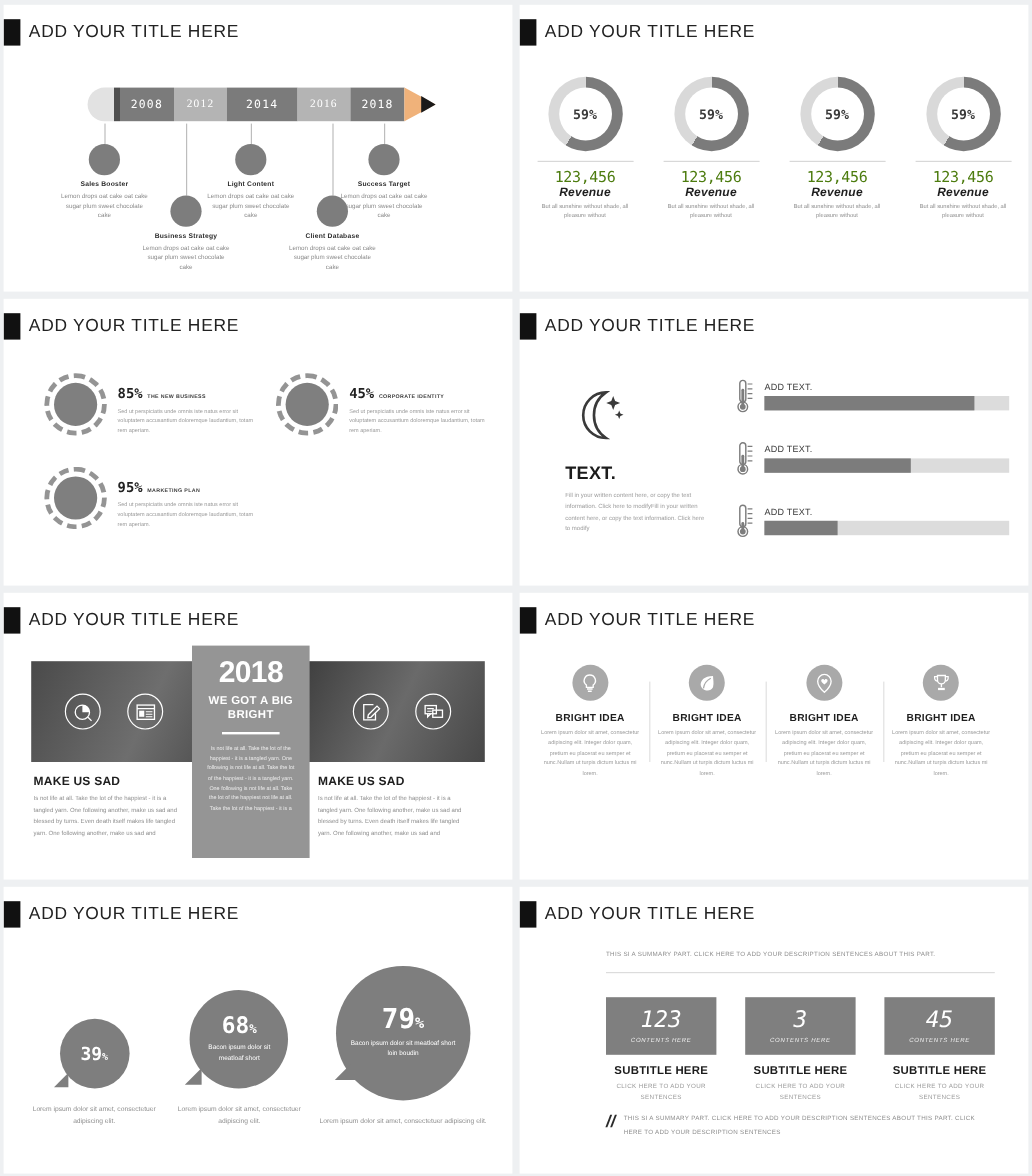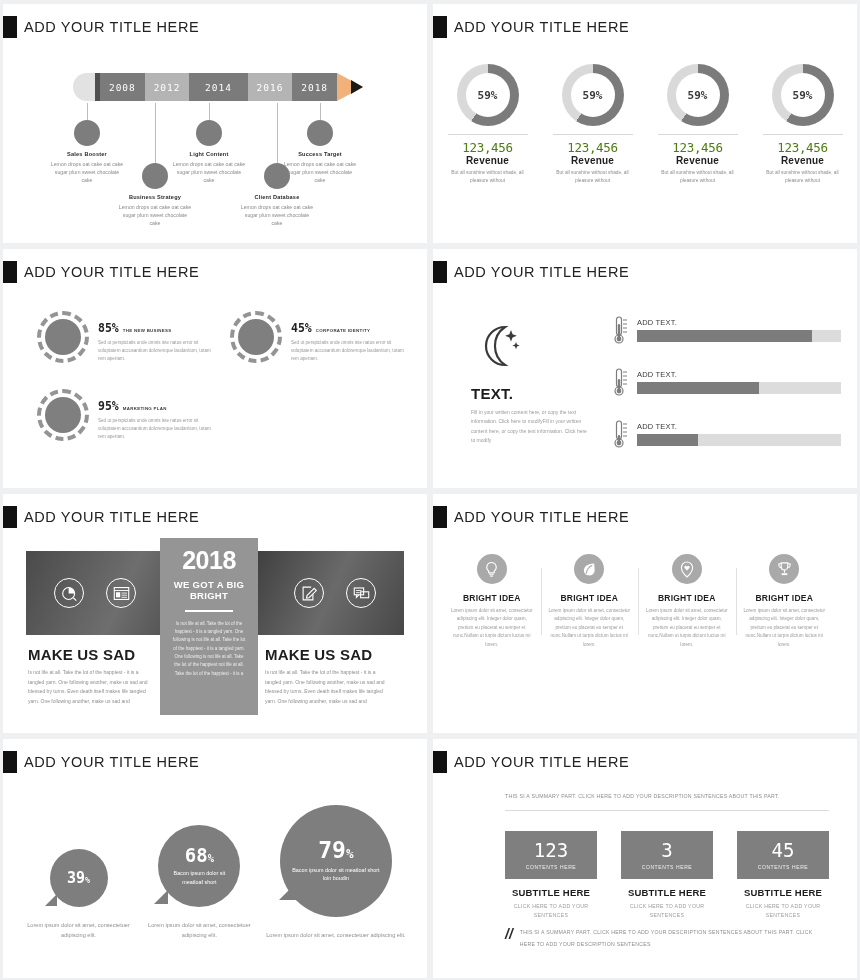--- a/index.html
+++ b/index.html
@@ -27,40 +27,40 @@
   .s-head .ttl {
     font-size: 14.5px; letter-spacing: .6px; color: #222; font-weight: 400;
   }
   
   .pencil { position: absolute; left: 70px; top: 69px; width: 290px; height: 28px; display: flex; align-items: stretch; }
   .pencil .eraser { width: 22px; background: #e2e2e2; border-radius: 14px 0 0 14px; }
   .pencil .band { width: 5px; background: #4f4f4f; }
   .pencil .seg { flex: 1; display: flex; align-items: center; justify-content: center;
     font-size: 9.5px; color: #fff; letter-spacing: 1px; font-family: "DejaVu Sans Mono", monospace; }
   .pencil .seg.d { background: #7b7b7b; }
-  .pencil .seg.l { background: #b4b4b4; }
+  .pencil .seg.l { background: #b4b4b4; font-family: Liberation Serif, serif; }
   .pencil .wood { width: 0; height: 0; border-top: 14px solid transparent; border-bottom: 14px solid transparent;
      border-left: 26px solid #f0b27a; }
   .pencil .lead { position: absolute; right: 0; top: 7px; width: 0; height: 0;
      border-top: 7px solid transparent; border-bottom: 7px solid transparent; border-left: 12px solid #1a1a1a; }
   .tl-node { position: absolute; width: 108px; text-align: center; }
   .tl-node .stem { width: 1px; background: #bdbdbd; margin: 0 auto; }
   .tl-node .dot { width: 26px; height: 26px; border-radius: 50%; background: #7d7d7d; margin: 0 auto; }
   .tl-node .nm { font-size: 5.6px; font-weight: bold; color: #2b2b2b; margin-top: 5px; letter-spacing: .2px; }
   .tl-node .ds { font-size: 5.2px; color: #8a8a8a; line-height: 1.55; margin-top: 3px; padding: 0 16px; }
   
   .donuts { position: absolute; top: 60px; left: 0; width: 100%; display: flex; justify-content: space-around; padding: 0 2px; }
   .donut-col { width: 92px; text-align: center; }
   .donut { width: 62px; height: 62px; border-radius: 50%; margin: 0 auto; position: relative; }
   .donut .hole { position: absolute; inset: 9px; background: #fff; border-radius: 50%; }
   .donut .pv { position: absolute; inset: 0; display: flex; align-items: center; justify-content: center;
      font-size: 11px; font-weight: bold; color: #3a3a3a; font-family: "DejaVu Sans Mono", monospace; }
   .donut-col .rule { border-top: 1px solid #d8d8d8; margin: 8px 6px 5px; }
   .donut-col .num { font-size: 12.5px; font-weight: normal; color: #4d7c0f; font-family: "DejaVu Sans Mono", monospace; letter-spacing: -.3px; }
-  .donut-col .lab { font-size: 10px; font-weight: bold; color: #1f1f1f; letter-spacing: .2px; }
+  .donut-col .lab { font-size: 10px; font-weight: bold; color: #1f1f1f; letter-spacing: .2px; font-style: italic; }
   .donut-col .sub { font-size: 4.8px; color: #8d8d8d; margin-top: 3px; line-height: 1.6; padding: 0 4px; }
   
   .dgrid { position: absolute; top: 62px; left: 34px; right: 18px; display: grid; grid-template-columns: 1fr 1fr; row-gap: 26px; column-gap: 14px; }
   .ditem { display: flex; align-items: flex-start; }
   .dring { width: 52px; height: 52px; border-radius: 50%; border: 4px dashed #949494; flex: none; position: relative; }
   .dring .core { position: absolute; inset: 4px; border-radius: 50%; background: #7f7f7f; }
   .dtxt { margin-left: 9px; padding-top: 10px; }
   .dtxt .pr { display: flex; align-items: baseline; }
   .dtxt .pc { font-size: 11.5px; font-weight: bold; color: #222; font-family: "DejaVu Sans Mono", monospace; }
   .dtxt .kk { font-size: 4.4px; font-weight: bold; color: #3b3b3b; margin-left: 4px; letter-spacing: .3px; }
@@ -82,21 +82,21 @@
   .ico-c { width: 30px; height: 30px; border-radius: 50%; border: 1.4px solid #fff; display: flex; align-items: center; justify-content: center; }
   .photo .set { position: absolute; top: 27px; display: flex; gap: 22px; }
   .card18 { position: absolute; left: 157px; top: 44px; width: 98px; height: 177px; background: #959595;
      text-align: center; padding: 10px 11px; }
   .card18 .yr { font-size: 25px; font-weight: bold; color: #fff; letter-spacing: -.5px; line-height: 1; }
   .card18 .hl { font-size: 9.5px; font-weight: bold; color: #fff; line-height: 1.2; margin-top: 6px; letter-spacing: .3px; }
   .card18 .hr2 { width: 48px; height: 2px; background: #fff; margin: 8px auto; }
   .card18 .bd { font-size: 4.5px; color: #ececec; line-height: 1.85; }
   .sadL { position: absolute; left: 25px; top: 152px; width: 128px; }
   .sadR { position: absolute; left: 262px; top: 152px; width: 128px; }
-  .sad h4 { font-size: 15px; font-weight: bold; color: #1e1e1e; letter-spacing: .2px; }
+  .sad h4 { font-size: 10px; font-weight: bold; color: #1e1e1e; letter-spacing: .2px; }
   .sad p { font-size: 5px; color: #8f8f8f; line-height: 1.9; margin-top: 5px; }
   
   .bgrid { position: absolute; top: 60px; left: 10px; right: 24px; display: flex; }
   .bcol { flex: 1; text-align: center; padding: 0 7px; position: relative; }
   .bcol + .bcol::before { content: ""; position: absolute; left: 0; top: 14px; bottom: 14px; width: 1px; background: #e0e0e0; }
   .bcol .ic { width: 30px; height: 30px; border-radius: 50%; background: #a9a9a9; margin: 0 auto; display: flex; align-items: center; justify-content: center; }
   .bcol .bt { font-size: 8.5px; font-weight: bold; color: #1e1e1e; margin-top: 9px; letter-spacing: .2px; }
   .bcol .bp { font-size: 4.6px; color: #9b9b9b; line-height: 1.85; margin-top: 4px; }
   
   .circs { position: absolute; bottom: 38px; left: 18px; right: 18px; display: flex; align-items: flex-end; justify-content: space-around; }
@@ -106,21 +106,21 @@
   .cc .pv small { font-size: .55em; }
   .cc .cd { font-size: 5.4px; line-height: 1.55; margin-top: 4px; padding: 0 12px; }
   .ccol .tri { position: absolute; width: 0; height: 0; border-style: solid; }
   .ccol .cap { font-size: 5.6px; color: #8f8f8f; line-height: 1.7; margin-top: 14px; }
   
   .sumtop { position: absolute; left: 72px; right: 28px; top: 52px; }
   .sumtop .st { font-size: 5.2px; color: #8d8d8d; line-height: 2.2; letter-spacing: .25px; }
   .sumtop .ln { border-top: 1px solid #dcdcdc; margin-top: 8px; }
   .ngrid { position: absolute; left: 72px; right: 28px; top: 92px; display: flex; gap: 24px; }
   .ncol { flex: 1; text-align: center; }
-  .nbox { background: #7f7f7f; height: 48px; display: flex; flex-direction: column; align-items: center; justify-content: center; }
+  .nbox { background: #7f7f7f; height: 48px; display: flex; flex-direction: column; align-items: center; justify-content: center; font-style: italic; }
   .nbox .bg { font-size: 19px; color: #fff; font-family: "DejaVu Sans Mono", monospace; line-height: 1; }
   .nbox .ch { font-size: 5px; color: #f0f0f0; letter-spacing: .6px; margin-top: 4px; }
   .ncol .sh { font-size: 9.5px; font-weight: bold; color: #1c1c1c; margin-top: 8px; letter-spacing: .2px; }
   .ncol .sp { font-size: 5.2px; color: #9b9b9b; line-height: 1.8; margin-top: 4px; letter-spacing: .3px; }
   .quote { position: absolute; left: 72px; right: 28px; bottom: 28px; display: flex; align-items: flex-start; }
   .quote .qm { font-size: 14px; font-weight: bold; color: #2a2a2a; font-style: italic; line-height: 1; margin-right: 7px; }
   .quote .qt { font-size: 5.2px; color: #8d8d8d; line-height: 2.2; letter-spacing: .25px; }
 </style>
 </head>
 <body>

